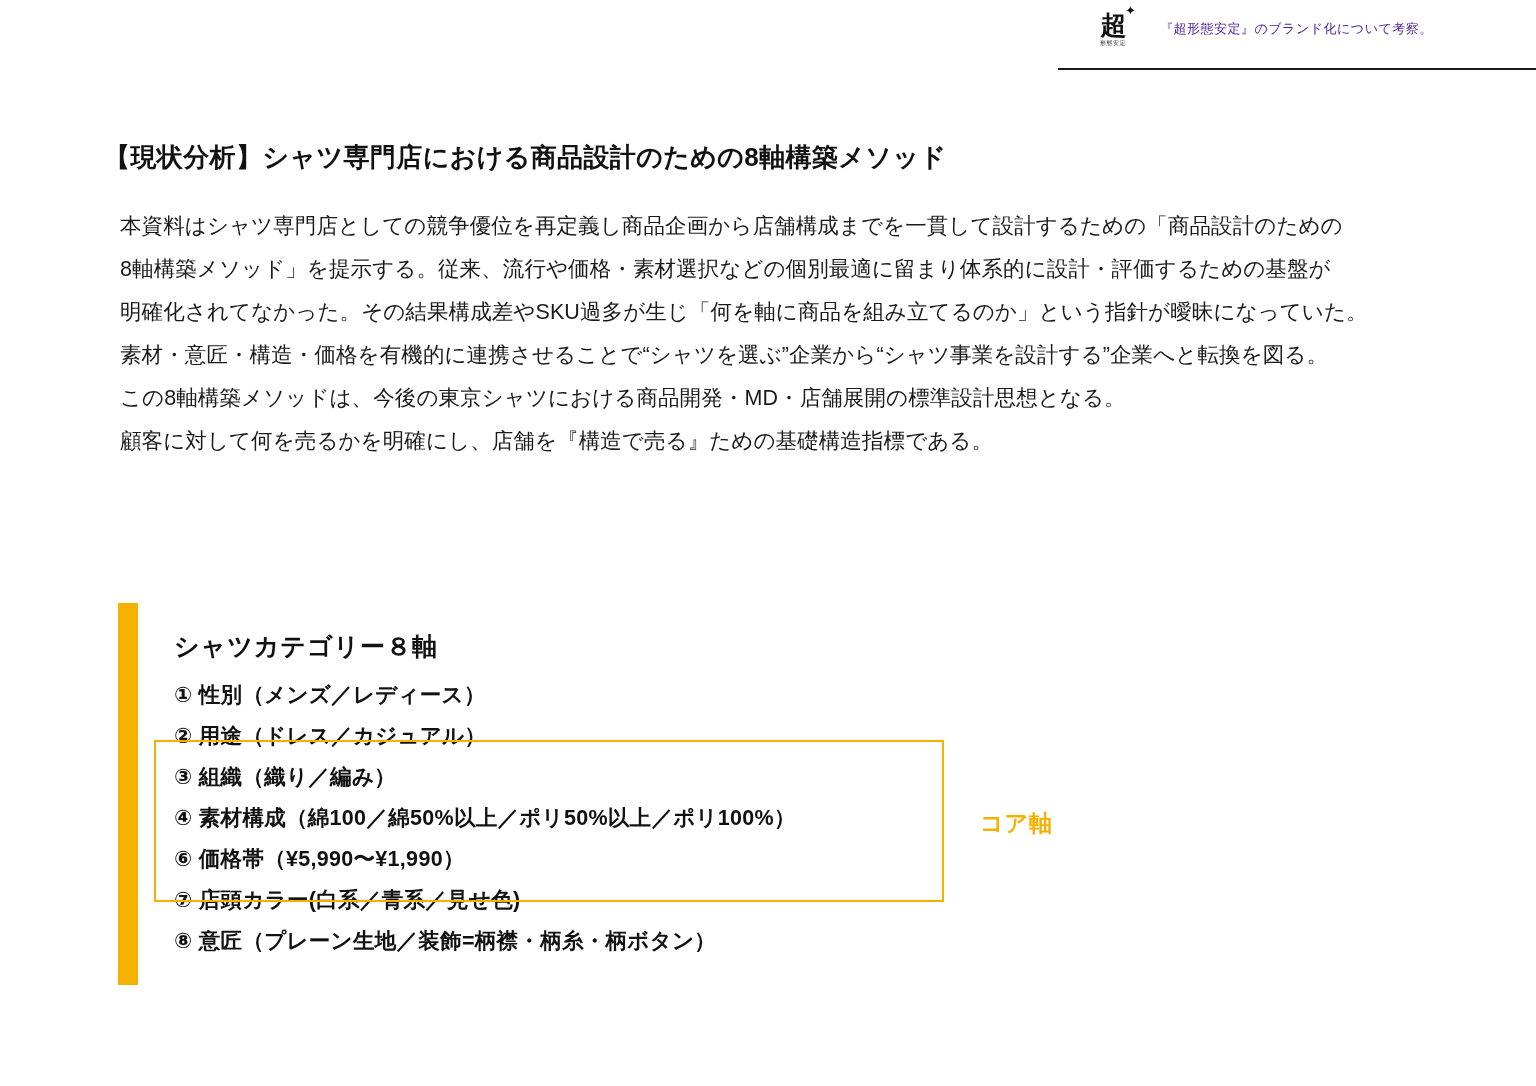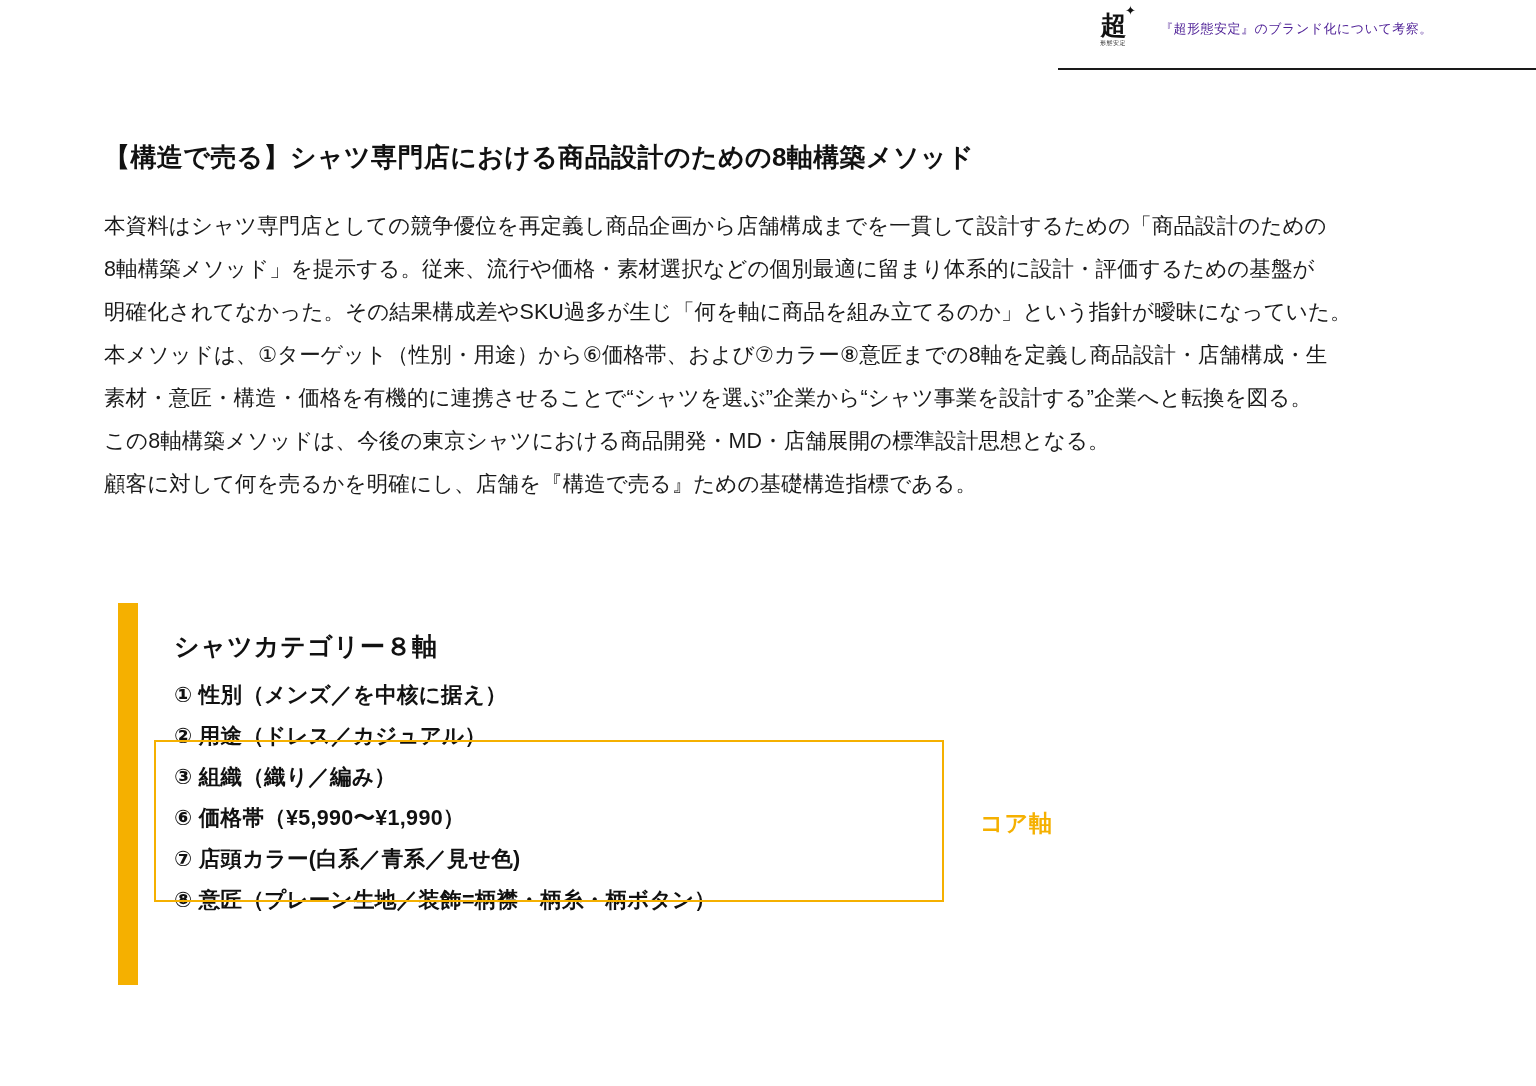--- a/index.html
+++ b/index.html
@@ -86,21 +86,21 @@
     font-size: 26px;
     font-weight: bold;
     letter-spacing: 0.4px;
     color: #111;
   }
 
   
   .body-copy {
     position: absolute;
     top: 205px;
-    left: 104px;
+    left: 120px;
     width: 1400px;
     font-size: 21.5px;
     line-height: 43px;
     color: #1a1a1a;
     letter-spacing: 0.1px;
   }
   .body-copy p {
     margin: 0;
     white-space: nowrap;
   }
@@ -176,40 +176,40 @@
     <div class="brand-logo">
       <span class="spark">✦</span>
       <span class="mark">超</span>
       <span class="sub">形態安定</span>
     </div>
     <div class="header-tagline">『超形態安定』のブランド化について考察。</div>
   </div>
 </div>
 <div class="header-rule"></div>
 
-<h1 class="page-title">【構造で売る】シャツ専門店における商品設計のための8軸構築メソッド</h1>
+<h1 class="page-title">【現状分析】シャツ専門店における商品設計のための8軸構築メソッド</h1>
 
 <div class="body-copy">
   <p>本資料はシャツ専門店としての競争優位を再定義し商品企画から店舗構成までを一貫して設計するための「商品設計のための</p>
   <p>8軸構築メソッド」を提示する。従来、流行や価格・素材選択などの個別最適に留まり体系的に設計・評価するための基盤が</p>
   <p>明確化されてなかった。その結果構成差やSKU過多が生じ「何を軸に商品を組み立てるのか」という指針が曖昧になっていた。</p>
-  <p>本メソッドは、①ターゲット（性別・用途）から⑥価格帯、および⑦カラー⑧意匠までの8軸を定義し商品設計・店舗構成・生</p>
   <p>素材・意匠・構造・価格を有機的に連携させることで“シャツを選ぶ”企業から“シャツ事業を設計する”企業へと転換を図る。</p>
   <p>この8軸構築メソッドは、今後の東京シャツにおける商品開発・MD・店舗展開の標準設計思想となる。</p>
   <p>顧客に対して何を売るかを明確にし、店舗を『構造で売る』ための基礎構造指標である。</p>
 </div>
 
 <div class="axis-block">
   <div class="axis-bar"></div>
   <div class="axis-content">
     <div class="axis-heading">シャツカテゴリー８軸</div>
     <ul class="axis-list">
-      <li>① 性別（メンズ／を中核に据え）</li>
+      <li>① 性別（メンズ／レディース）</li>
       <li>② 用途（ドレス／カジュアル）</li>
       <li>③ 組織（織り／編み）</li>
+      <li>④ 素材構成（綿100／綿50%以上／ポリ50%以上／ポリ100%）</li>
       <li>⑥ 価格帯（¥5,990〜¥1,990）</li>
       <li>⑦ 店頭カラー(白系／青系／見せ色)</li>
       <li>⑧ 意匠（プレーン生地／装飾=柄襟・柄糸・柄ボタン）</li>
     </ul>
   </div>
 </div>
 
 <div class="core-box"></div>
 <div class="core-label">コア軸</div>
 

